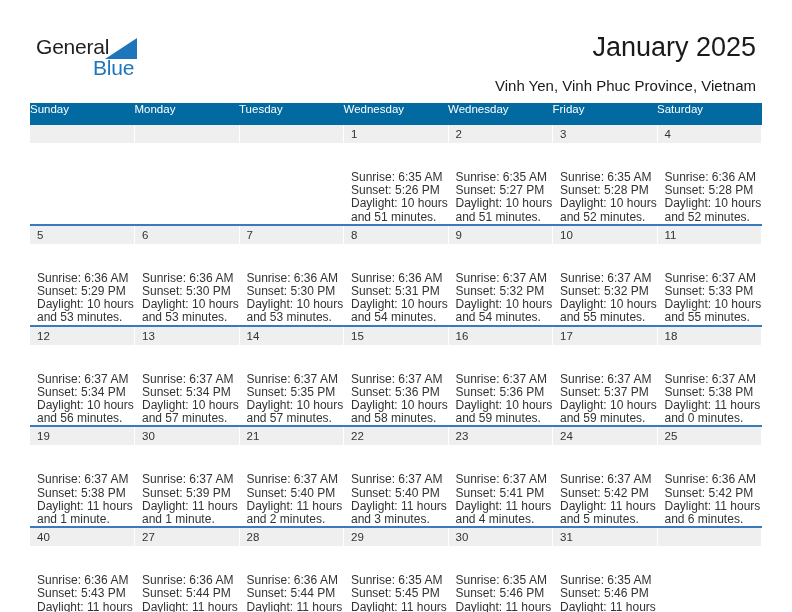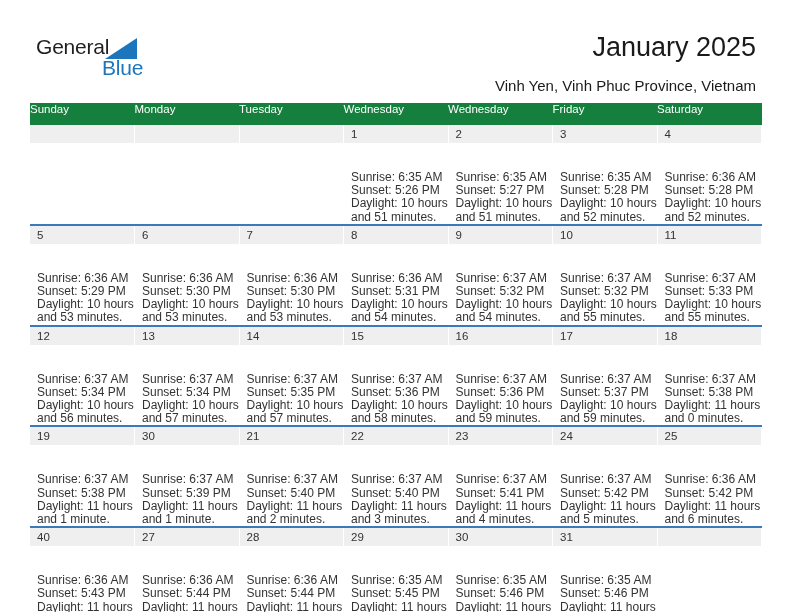--- a/index.html
+++ b/index.html
@@ -47,21 +47,21 @@
   }
   .logo-tri {
     position: absolute;
     left: 69px;
     top: 2px;
     width: 32px;
     height: 21px;
   }
   .logo-blue {
     position: absolute;
-    left: 66px;
+    left: 57px;
     top: 21px;
     font-size: 21px;
     letter-spacing: -0.2px;
     color: #1d76bb;
     line-height: 22px;
   }
   .title {
     position: absolute;
     right: 36px;
     top: 32px;
@@ -90,21 +90,21 @@
     width: 732px;
     border-collapse: collapse;
     table-layout: fixed;
   }
   .calendar th, .calendar td {
     padding: 0;
     margin: 0;
     vertical-align: top;
   }
   thead th {
-    background: #15803d;
+    background: #0369a1;
     color: #ffffff;
     font-size: 11.5px;
     font-weight: normal;
     text-align: left;
     height: 22px;
     padding: 0 0 0 7px;
     box-sizing: border-box;
   }
   tbody tr {
     border-top: 2px solid #3b79bd;

